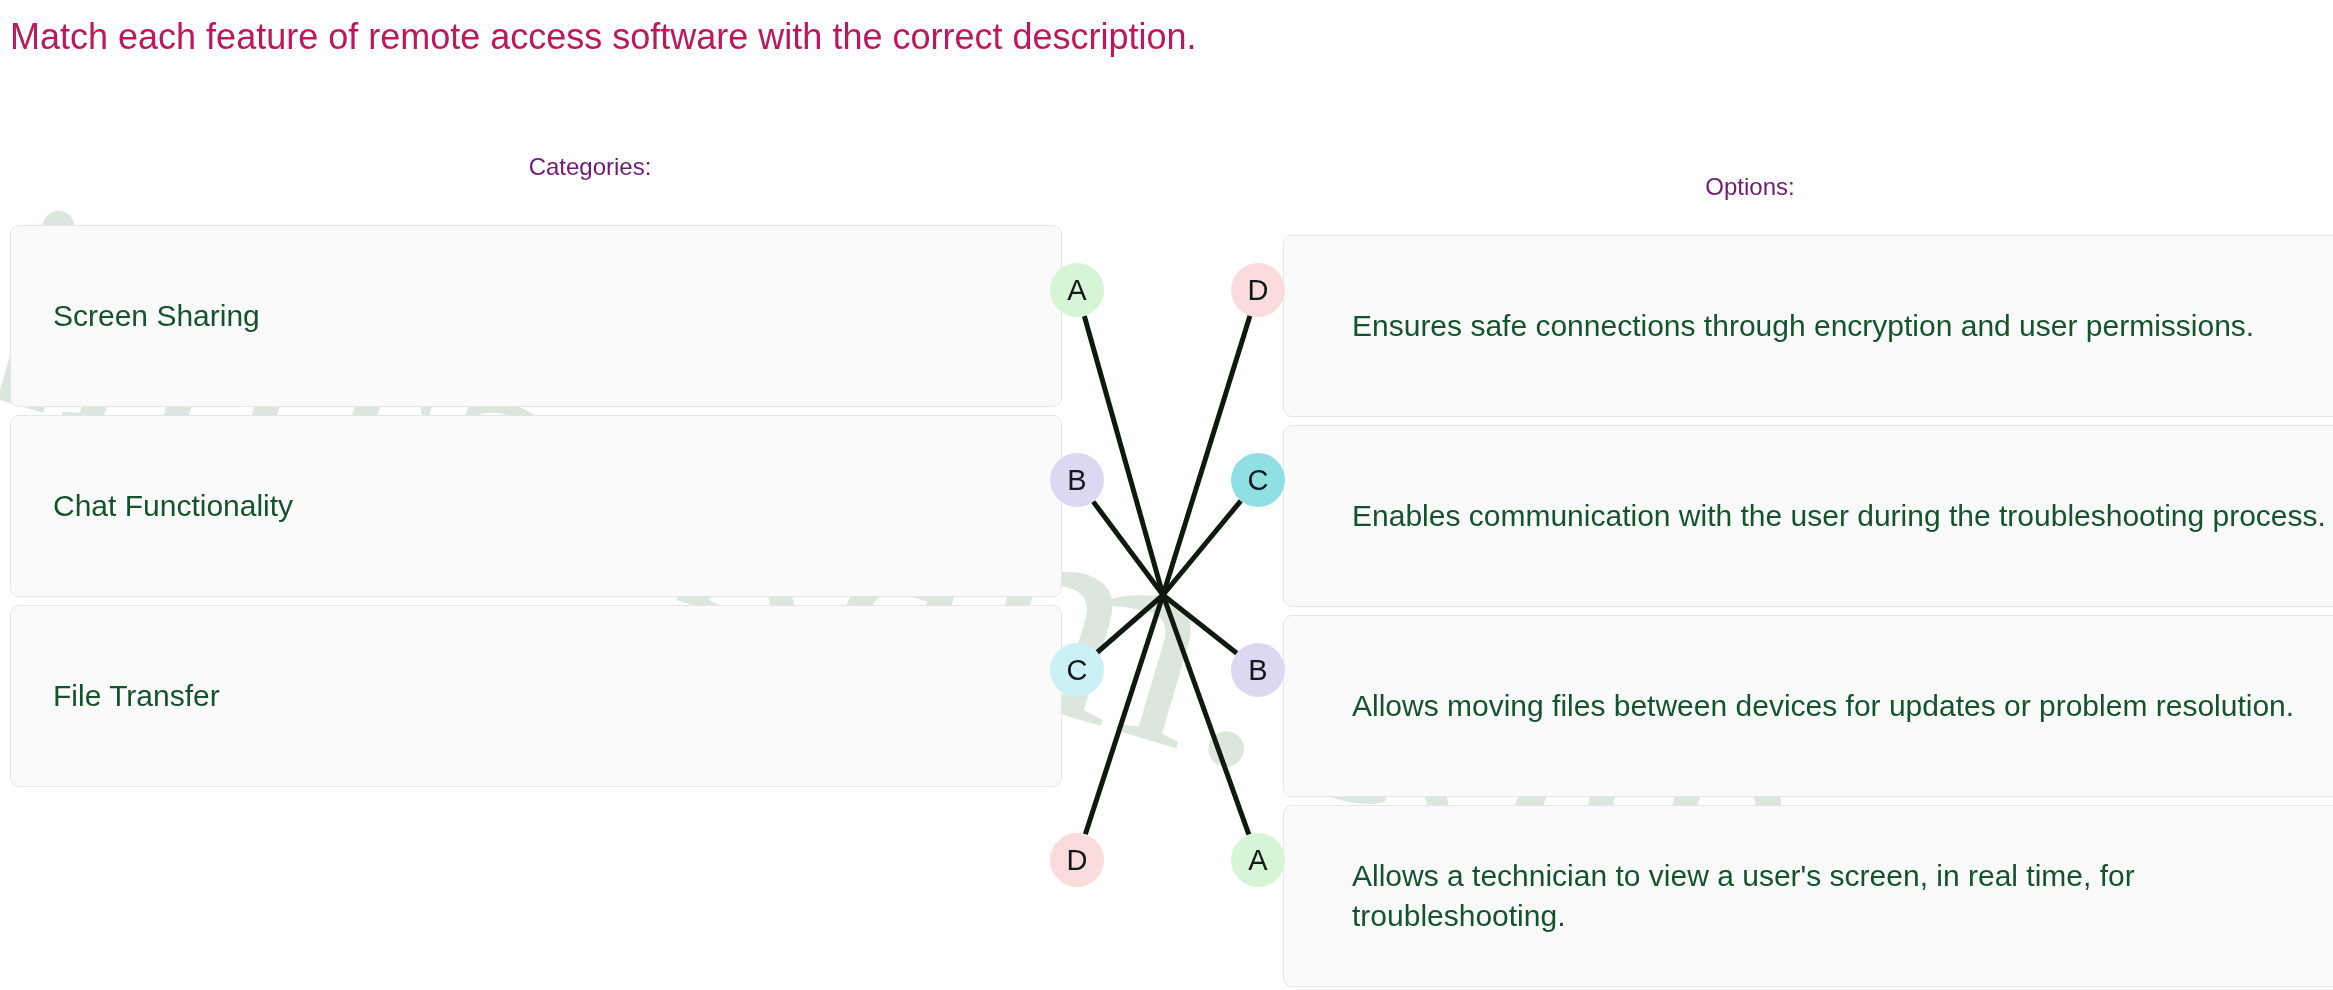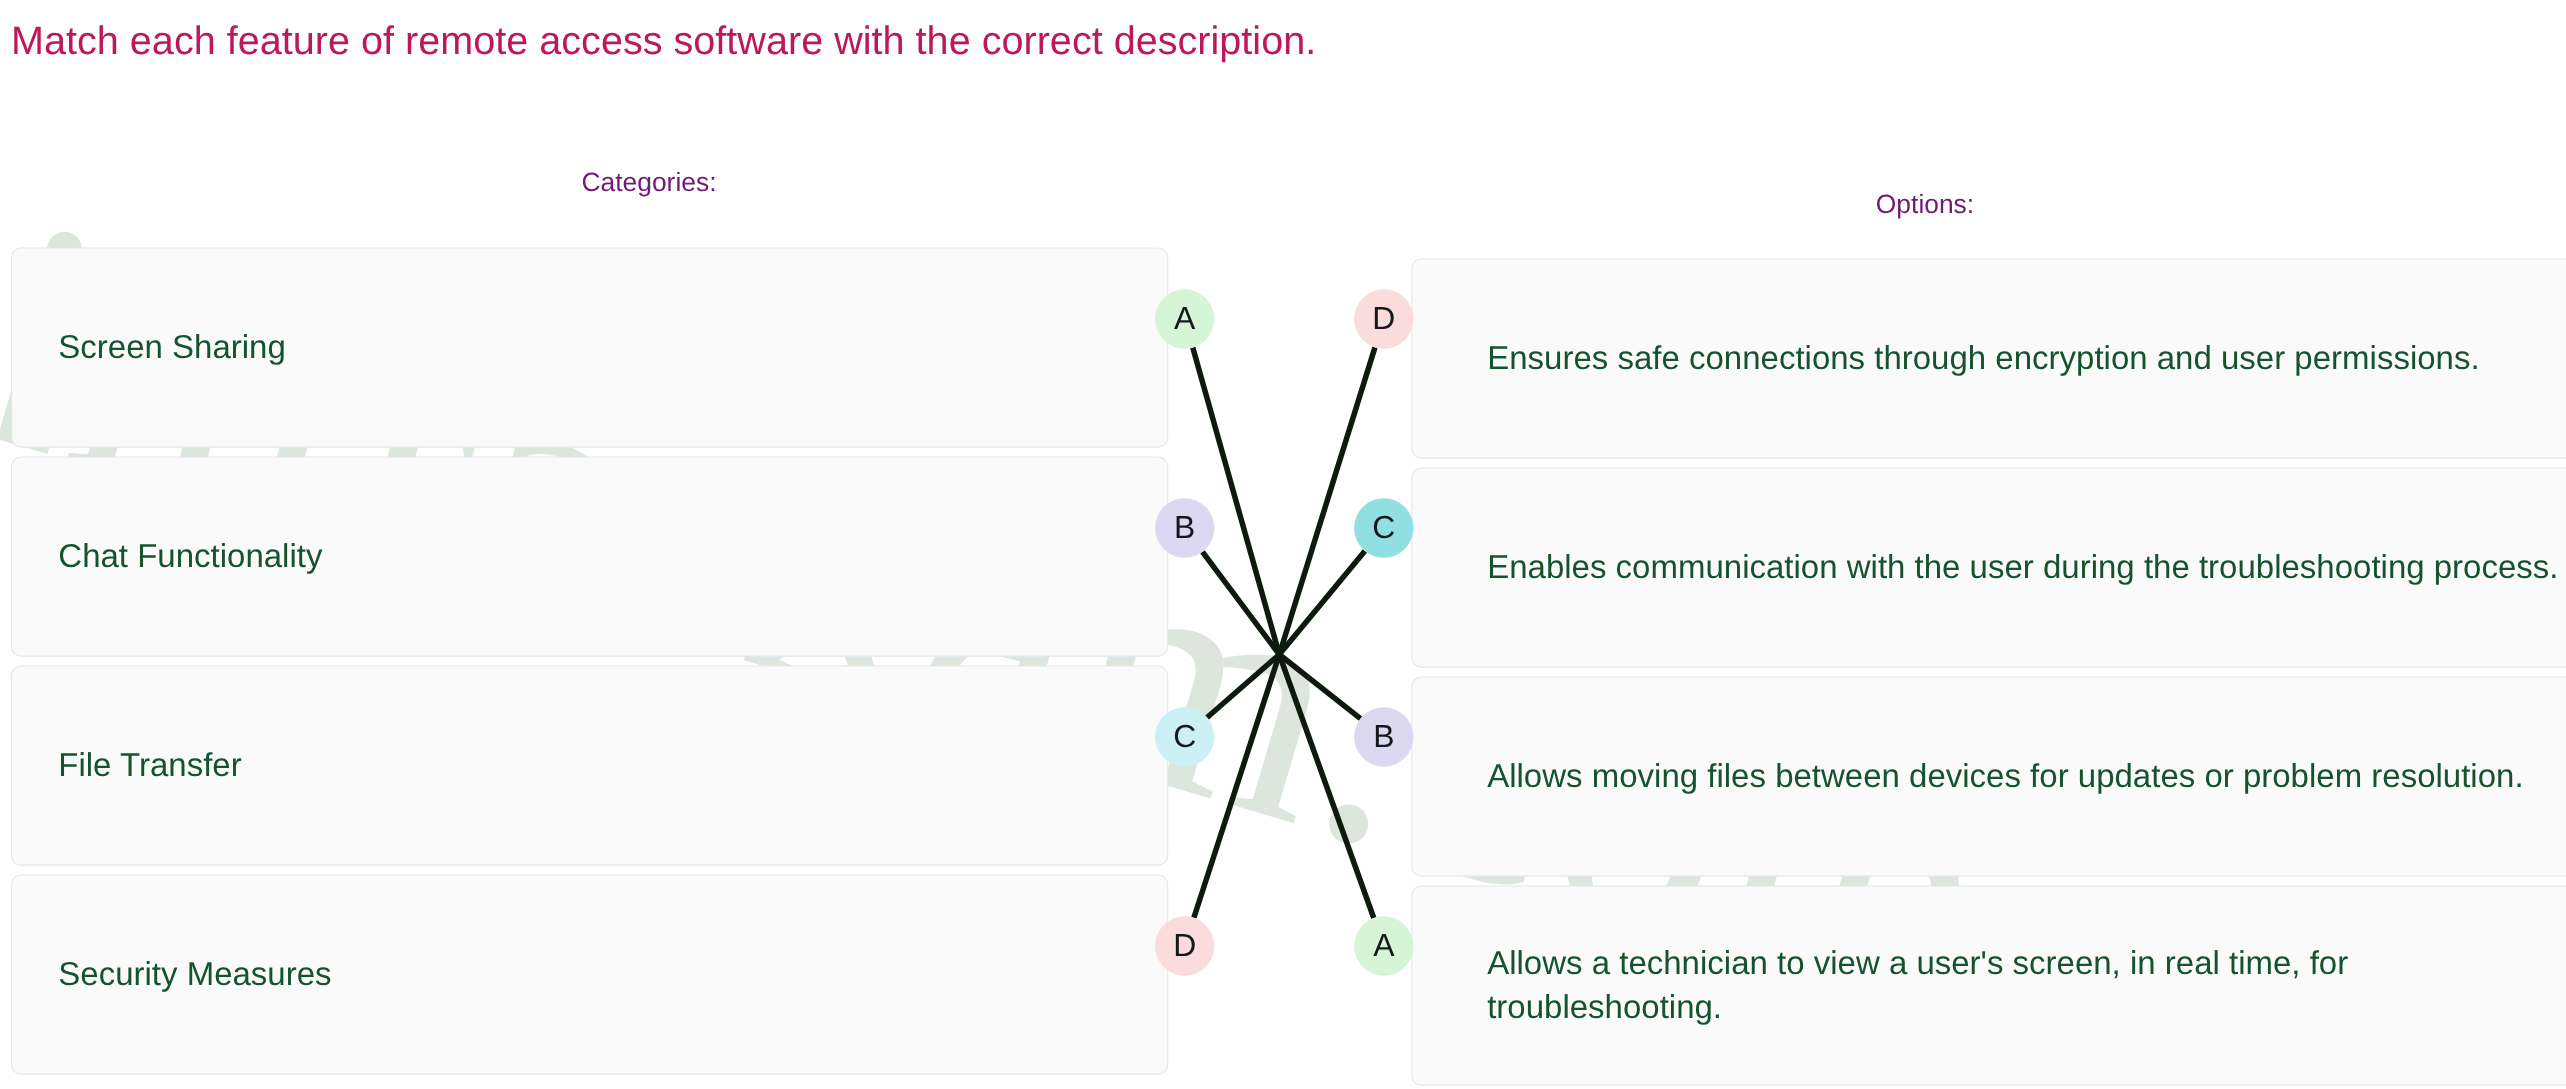--- a/index.html
+++ b/index.html
@@ -134,23 +134,20 @@
 <div id="categories-column" class="column">
   <div class="card">
     <div class="card-text">Screen Sharing</div>
   </div>
   <div class="card">
     <div class="card-text">Chat Functionality</div>
   </div>
   <div class="card">
     <div class="card-text">File Transfer</div>
   </div>
-  <div class="card">
-    <div class="card-text">Security Measures</div>
-  </div>
 </div>
 
 <div id="options-column" class="column">
   <div class="card">
     <div class="card-text">Ensures safe connections through encryption and user permissions.</div>
   </div>
   <div class="card">
     <div class="card-text">Enables communication with the user during the troubleshooting process.</div>
   </div>
   <div class="card">

